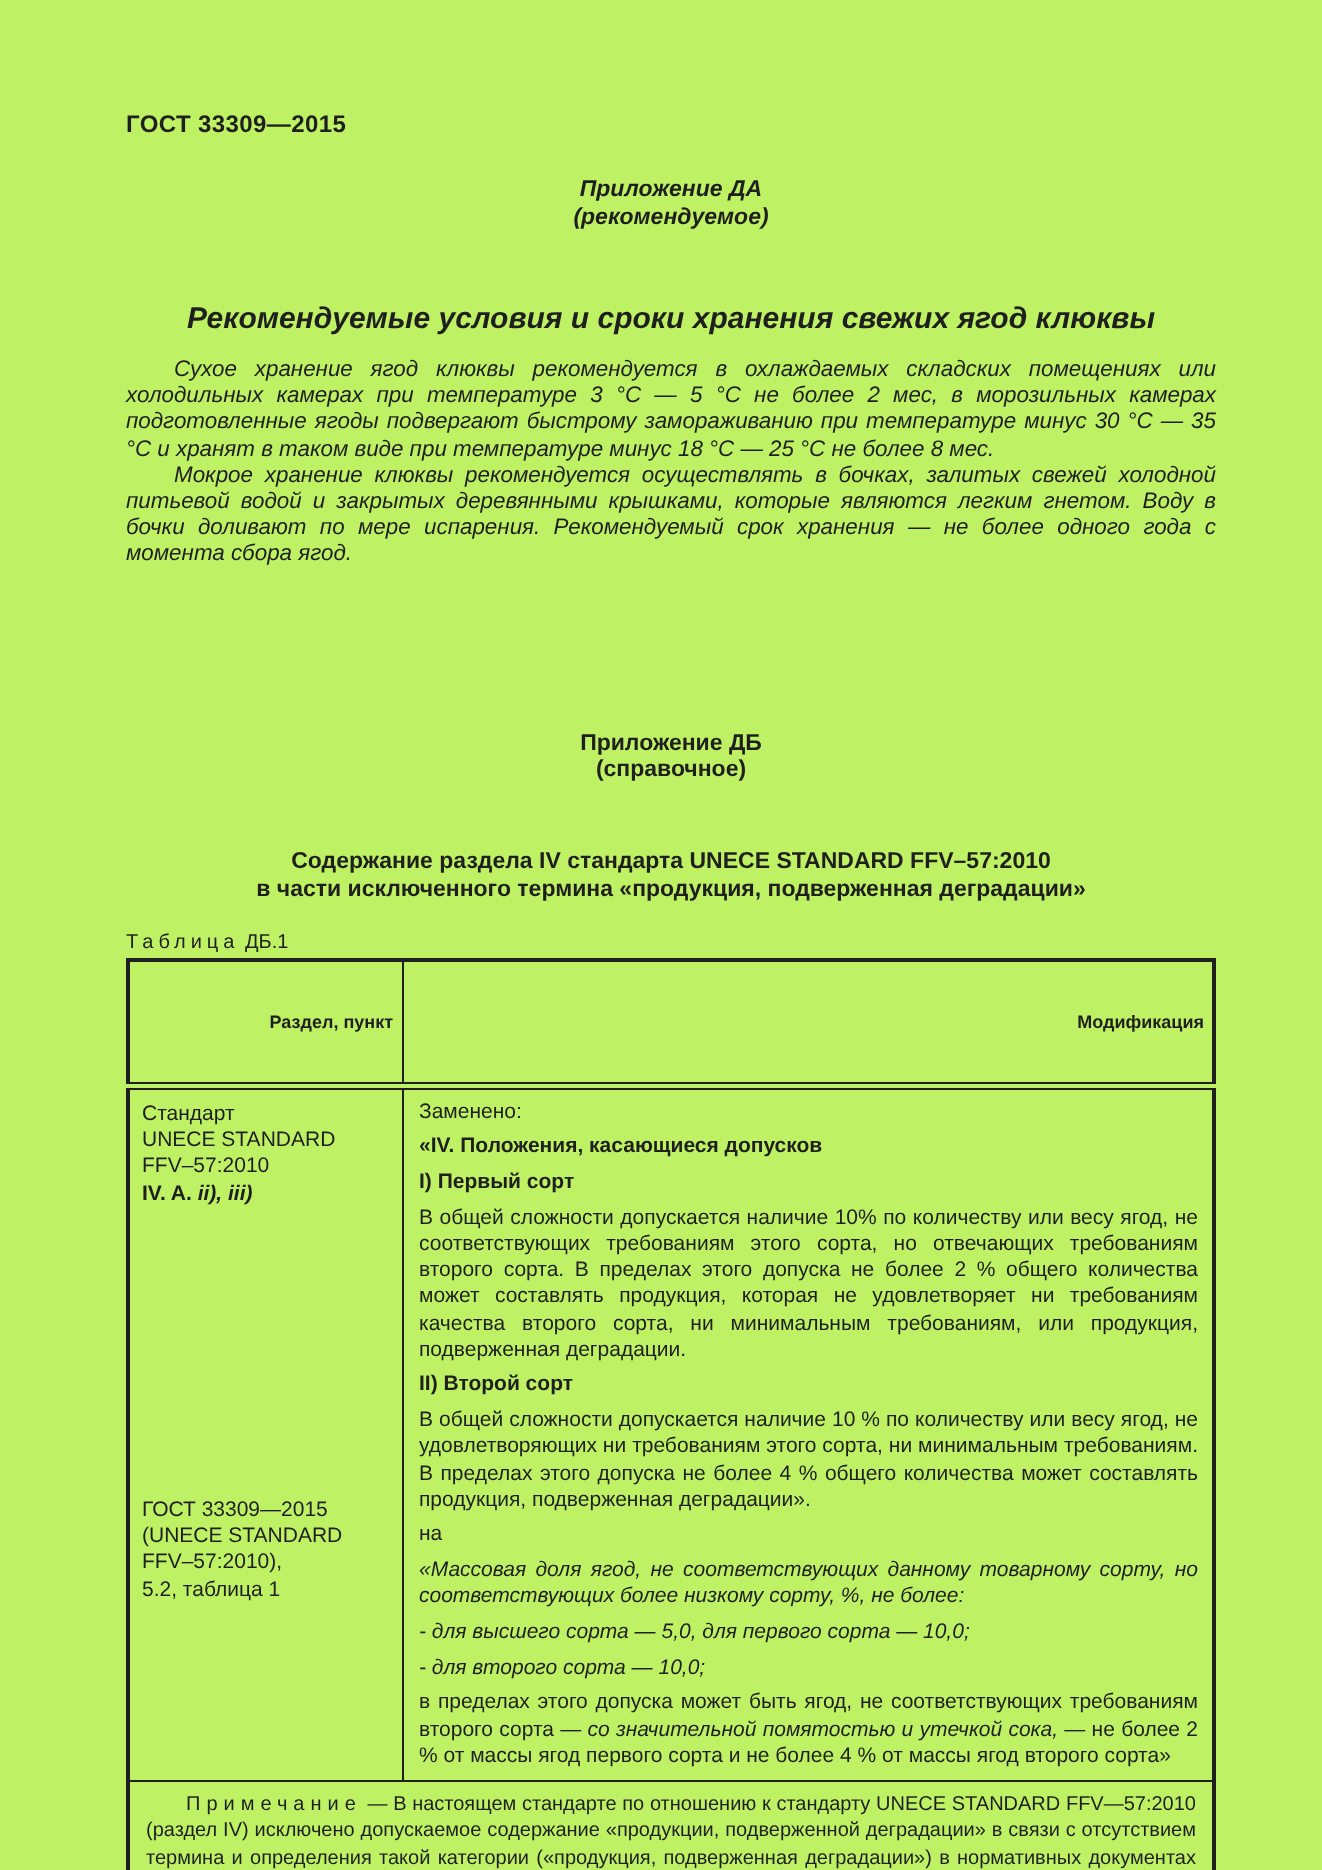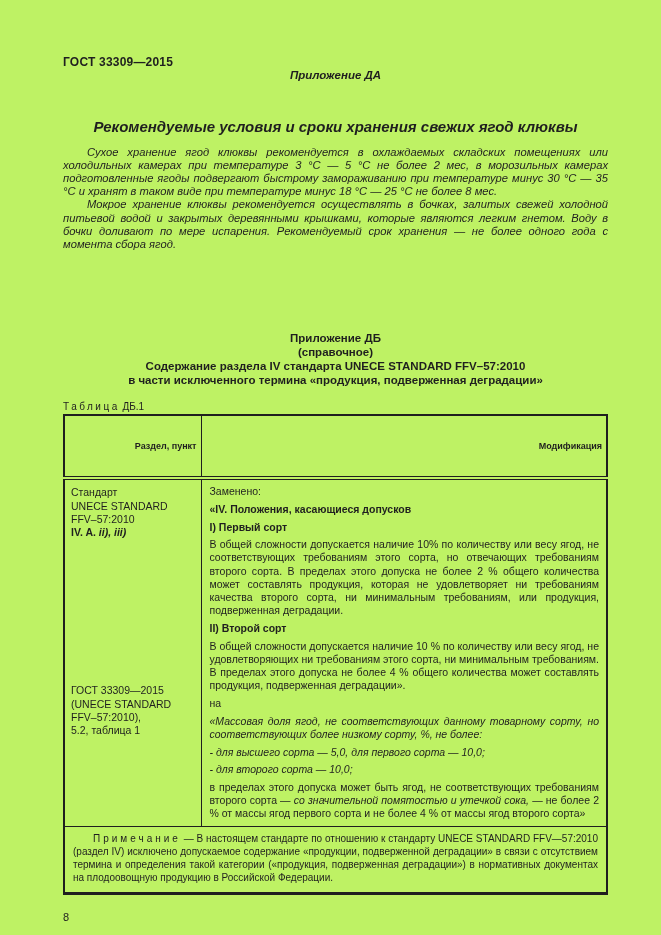--- a/index.html
+++ b/index.html
@@ -28,20 +28,21 @@
     top: 0;
     width: 545px;
   }
   .doc-code {
     padding-top: 55px;
     font-size: 12px;
     font-weight: bold;
     letter-spacing: 0.2px;
   }
   .app-head {
+    margin-top: 20px;
     text-align: center;
     font-size: 11.5px;
     line-height: 13.5px;
     font-weight: bold;
   }
   .app-head.italic { font-style: italic; }
   .da-heading {
     margin-top: 35px;
     text-align: center;
     font-size: 15px;
@@ -52,20 +53,21 @@
     margin: 0;
     font-size: 11.2px;
     line-height: 13.2px;
     font-style: italic;
     text-align: justify;
     text-indent: 24px;
   }
   .body-para.first { margin-top: 11px; }
   .db-block { margin-top: 81px; }
   .db-heading {
+    margin-top: 31px;
     text-align: center;
     font-size: 11.5px;
     line-height: 14px;
     font-weight: bold;
   }
   .table-caption {
     margin-top: 14px;
     font-size: 10px;
   }
   .caption-word { letter-spacing: 2.5px; }
@@ -135,20 +137,21 @@
 </head>
 <body>
 
 <div class="page">
   <div class="content">
 
     <div class="doc-code">ГОСТ 33309—2015</div>
 
     <div class="app-head italic">
       <div>Приложение ДА</div>
+      <div>(рекомендуемое)</div>
     </div>
 
     <div class="da-heading">Рекомендуемые условия и сроки хранения свежих ягод клюквы</div>
 
     <p class="body-para first">Сухое хранение ягод клюквы рекомендуется в охлаждаемых складских помещениях или холодильных камерах при температуре 3 °С — 5 °С не более 2 мес, в морозильных камерах подготовленные ягоды подвергают быстрому замораживанию при температуре минус 30 °С — 35 °С и хранят в таком виде при температуре минус 18 °С — 25 °С не более 8 мес.</p>
     <p class="body-para">Мокрое хранение клюквы рекомендуется осуществлять в бочках, залитых свежей холодной питьевой водой и закрытых деревянными крышками, которые являются легким гнетом. Воду в бочки доливают по мере испарения. Рекомендуемый срок хранения — не более одного года с момента сбора ягод.</p>
 
     <div class="app-head db-block">
       <div>Приложение ДБ</div>
       <div>(справочное)</div>

